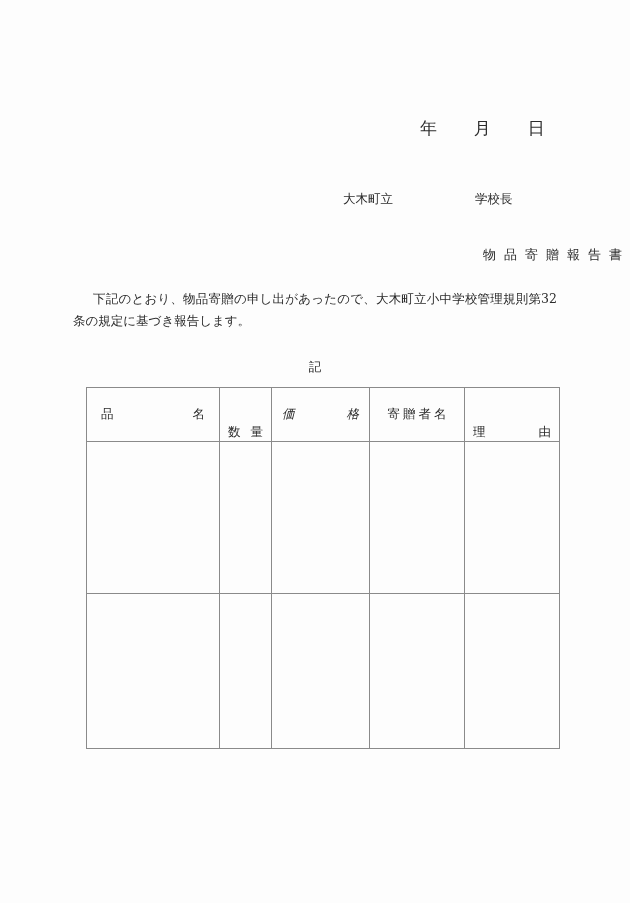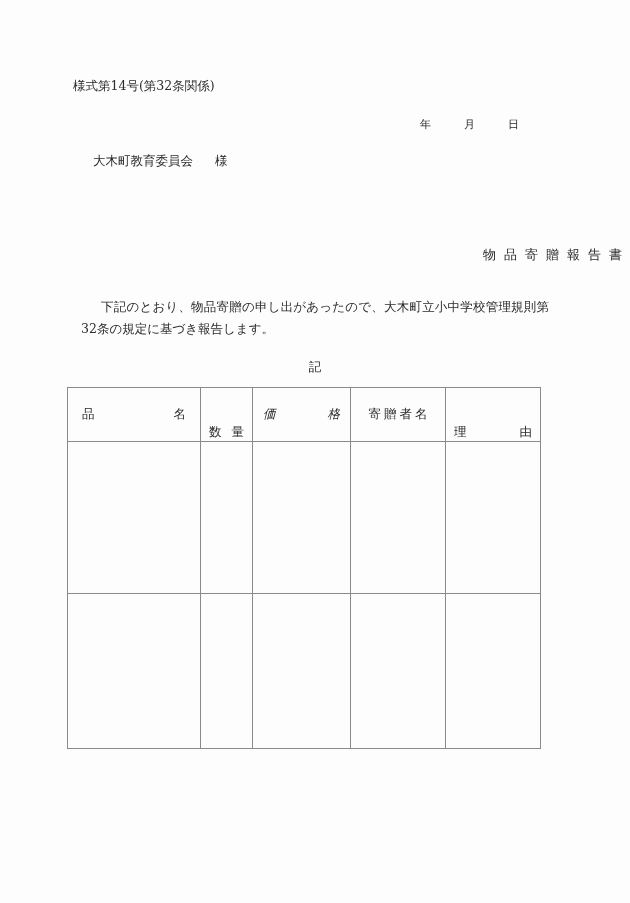--- a/index.html
+++ b/index.html
@@ -29,21 +29,21 @@
     font-size: 12.5px;
     line-height: 1.3;
     white-space: nowrap;
   }
 
   
   .date-line {
     position: absolute;
     left: 420px;
     top: 117px;
-    font-size: 11px;
+    font-size: 17px;
     white-space: nowrap;
   }
   .date-line .slot { display: inline-block; }
   .date-line .gap-a { display: inline-block; width: 26px; }
   .date-line .gap-b { display: inline-block; width: 26px; }
 
   
   .addressee {
     position: absolute;
     left: 93px;
@@ -81,40 +81,40 @@
   
   .body-block {
     position: absolute;
     left: 73px;
     top: 288px;
     width: 484px;
     font-size: 12.5px;
     line-height: 22px;
   }
   .body-block p {
-    margin: 8px;
+    margin: 0;
     text-align: justify;
   }
   .p-indent-1 { text-indent: 20px; }
   .p-indent-2 { text-indent: 14px; }
 
   
   .ki {
     position: absolute;
     left: 0;
     right: 0;
     top: 359px;
     text-align: center;
     font-size: 12.5px;
   }
 
   
   .tbl-wrap {
     position: absolute;
-    left: 67px;
+    left: 86px;
     top: 387px;
     width: 473px;
   }
   table.form-table {
     border-collapse: collapse;
     width: 473px;
     table-layout: fixed;
   }
   table.form-table th,
   table.form-table td {
@@ -162,35 +162,35 @@
   }
 
   table.form-table tbody td.row-tall-1 { height: 151px; }
   table.form-table tbody td.row-tall-2 { height: 154px; }
 </style>
 </head>
 <body>
 
 <div class="page">
 
-  <div class="form-no">様式第14号(第32条関係)</div>
 
   <div class="date-line">
     <span class="slot">年</span>
     <span class="gap-a"></span>
     <span class="slot">月</span>
     <span class="gap-b"></span>
     <span class="slot">日</span>
   </div>
 
-  <div class="addressee">
-    <span>大木町教育委員会</span>
-    <span class="suffix">様</span>
-  </div>
-
+
+  <div class="sender">
+    <span>大木町立</span>
+    <span class="school-gap"></span>
+    <span>学校長</span>
+  </div>
 
   <div class="doc-title">物品寄贈報告書</div>
 
   <div class="body-block">
     <p class="p-indent-1">下記のとおり、物品寄贈の申し出があったので、大木町立小中学校管理規則第32条の規定に基づき報告します。</p>
   </div>
 
   <div class="ki">記</div>
 
   <div class="tbl-wrap">

